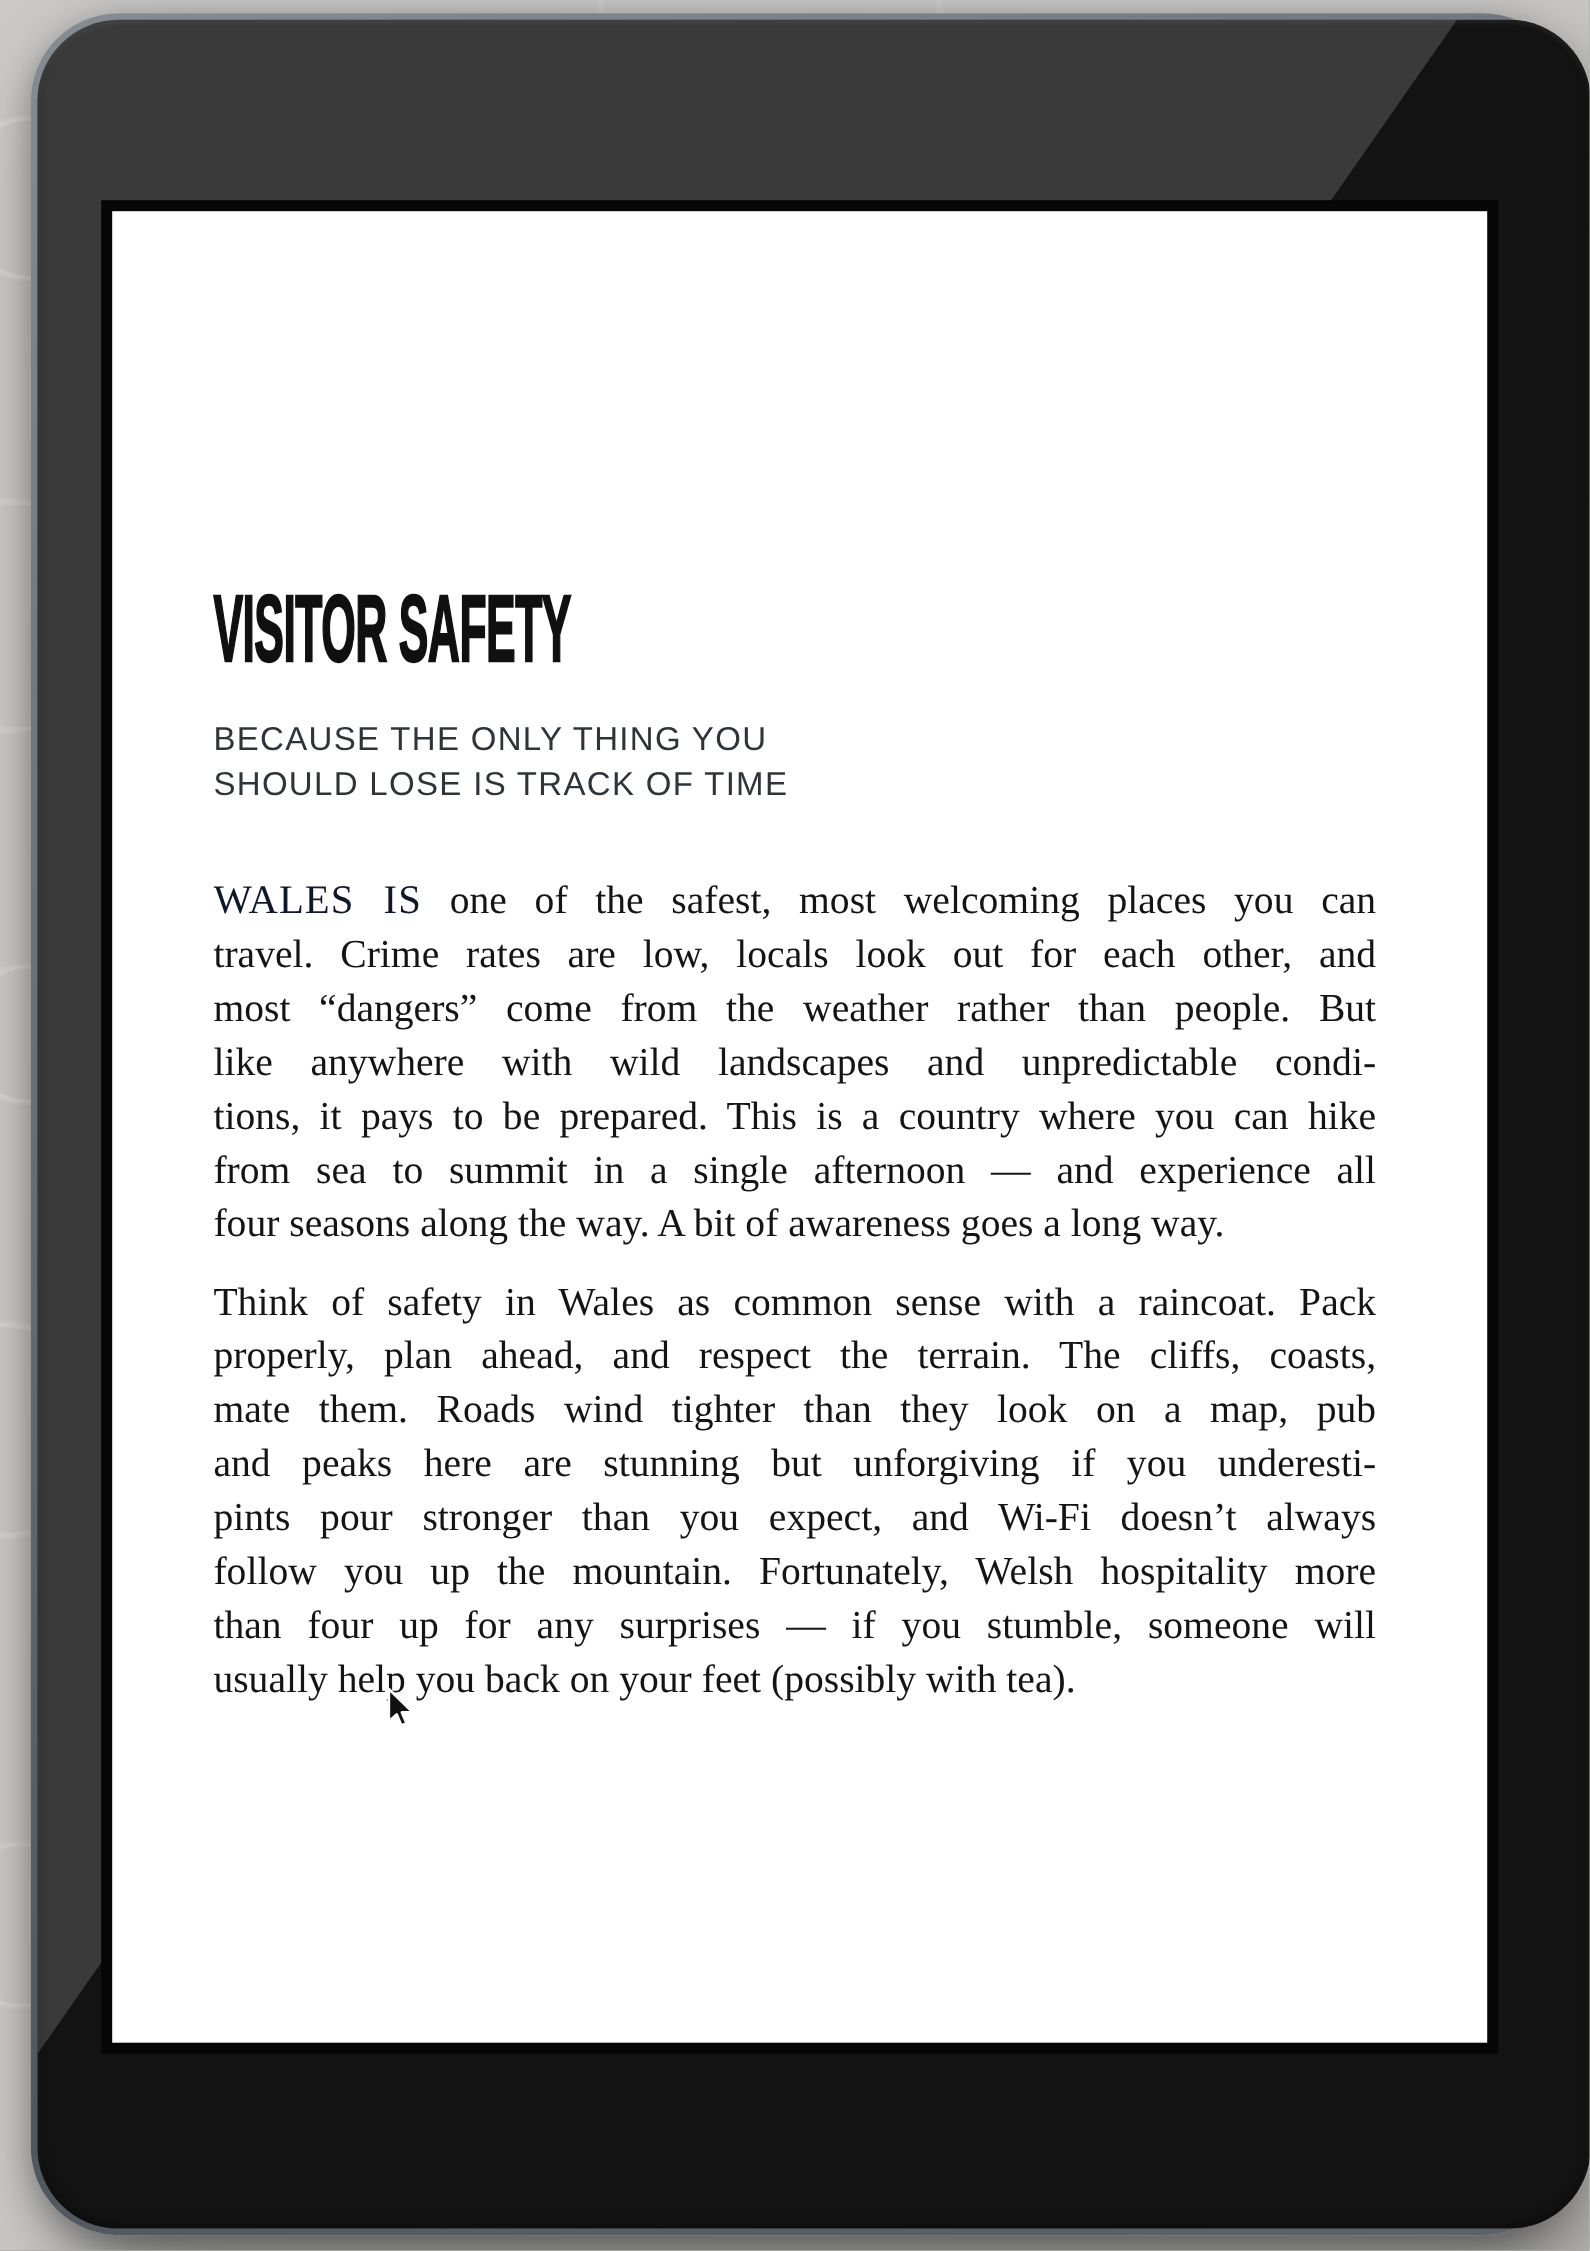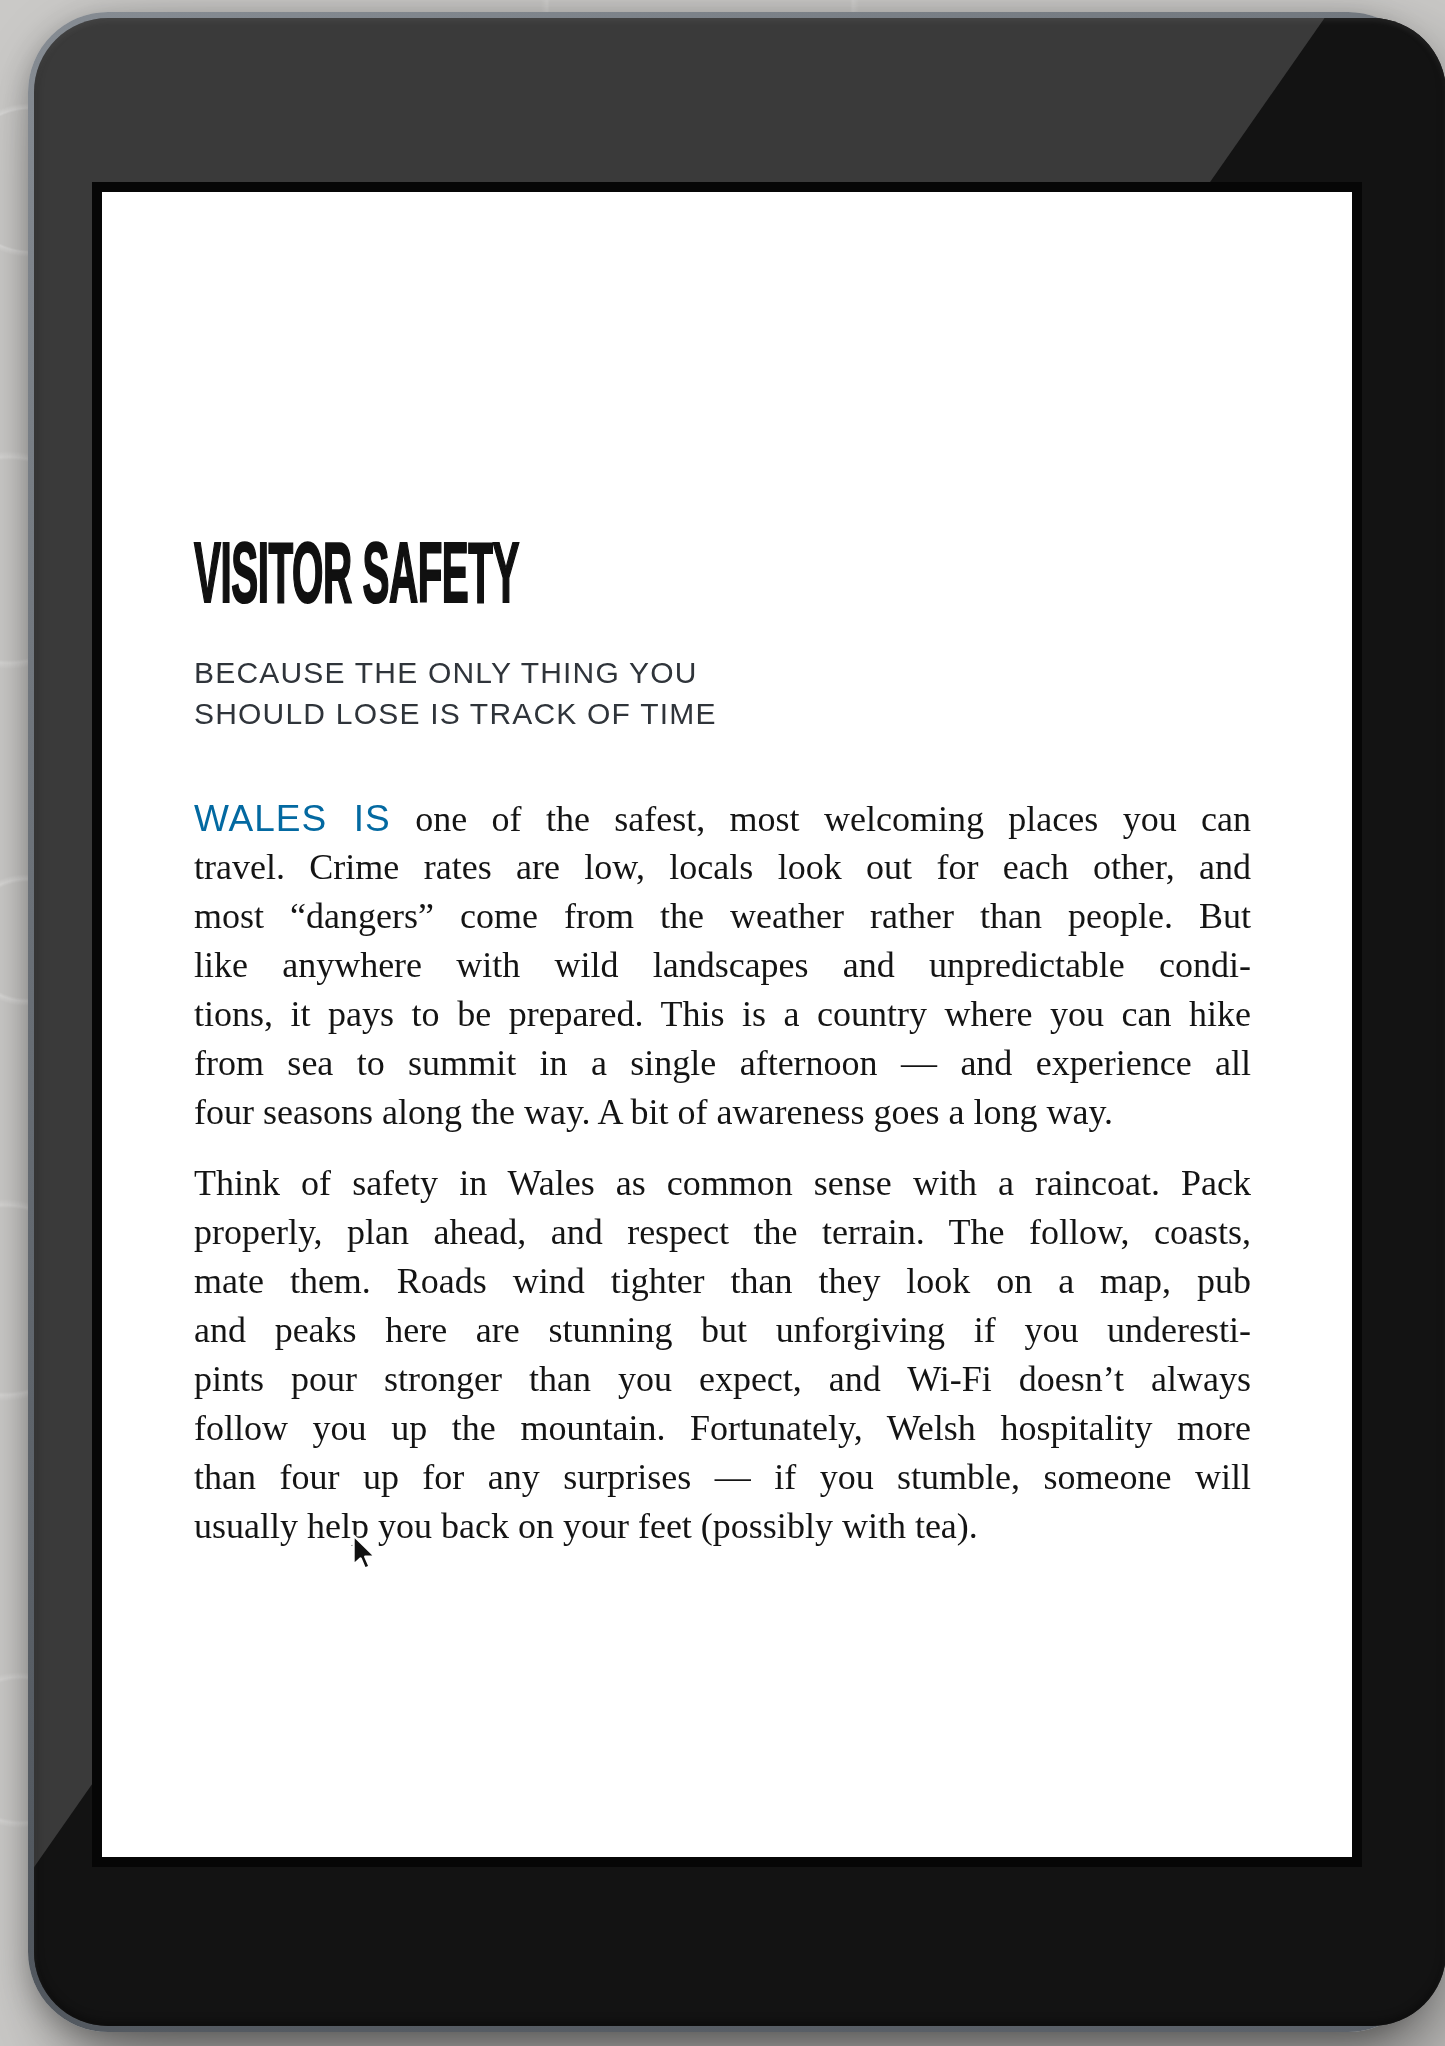--- a/index.html
+++ b/index.html
@@ -62,22 +62,22 @@
     position:absolute;left:92px;top:602px;width:1057px;
     font-size:36px;line-height:49px;color:#141414;
   }
   .paragraph{margin:0 0 22px 0;}
   .pline{
     height:49px;overflow:hidden;
     text-align:justify;text-align-last:justify;
   }
   .pline.last{text-align-last:left;}
   .lead-in{
-    font-family:Liberation Sans, sans-serif;
-    font-size:37px;letter-spacing:1px;color:#0369a1;
+    font-family:Liberation Serif, serif;
+    font-size:37px;letter-spacing:1px;color:#0f172a;
   }
   .cursor{position:absolute;left:352px;top:1534px;width:28px;height:40px;pointer-events:none;}
 </style>
 </head>
 <body>
 
 <div class="stage">
 
   <div class="device">
     <div class="bezel">
@@ -98,21 +98,21 @@
                 <div class="pline"><span class="lead-in">WALES IS</span> one of the safest, most welcoming places you can</div>
                 <div class="pline">travel. Crime rates are low, locals look out for each other, and</div>
                 <div class="pline">most “dangers” come from the weather rather than people. But</div>
                 <div class="pline">like anywhere with wild landscapes and unpredictable condi-</div>
                 <div class="pline">tions, it pays to be prepared. This is a country where you can hike</div>
                 <div class="pline">from sea to summit in a single afternoon — and experience all</div>
                 <div class="pline last">four seasons along the way. A bit of awareness goes a long way.</div>
               </div>
               <div class="paragraph">
                 <div class="pline">Think of safety in Wales as common sense with a raincoat. Pack</div>
-                <div class="pline">properly, plan ahead, and respect the terrain. The follow, coasts,</div>
+                <div class="pline">properly, plan ahead, and respect the terrain. The cliffs, coasts,</div>
                 <div class="pline">mate them. Roads wind tighter than they look on a map, pub</div>
                 <div class="pline">and peaks here are stunning but unforgiving if you underesti-</div>
                 <div class="pline">pints pour stronger than you expect, and Wi-Fi doesn’t always</div>
                 <div class="pline">follow you up the mountain. Fortunately, Welsh hospitality more</div>
                 <div class="pline">than four up for any surprises — if you stumble, someone will</div>
                 <div class="pline last">usually help you back on your feet (possibly with tea).</div>
               </div>
             </div>
 
         </div>

